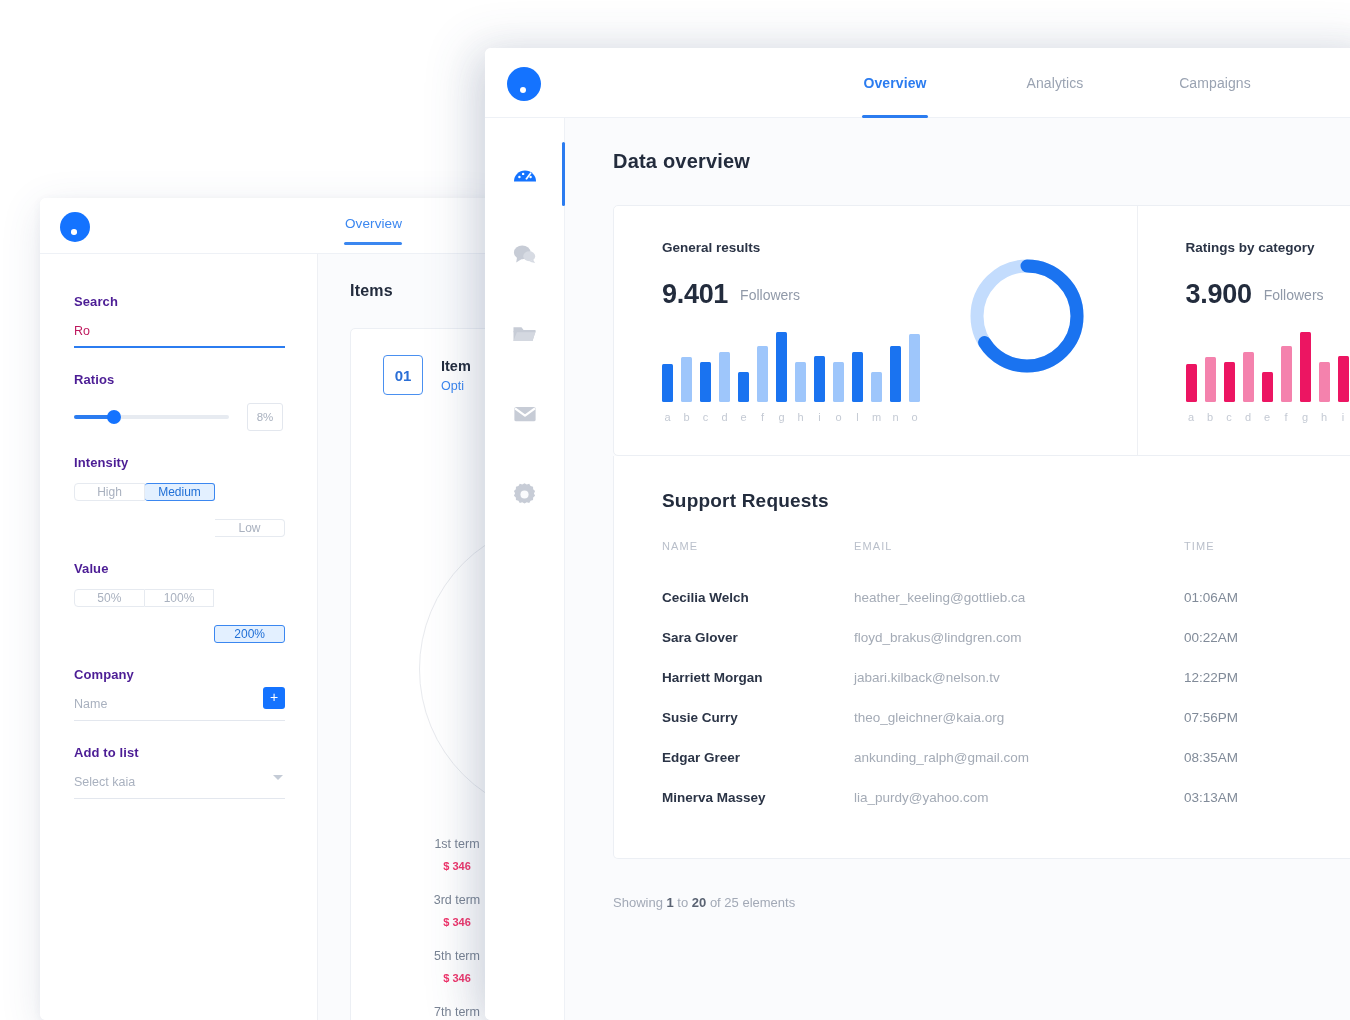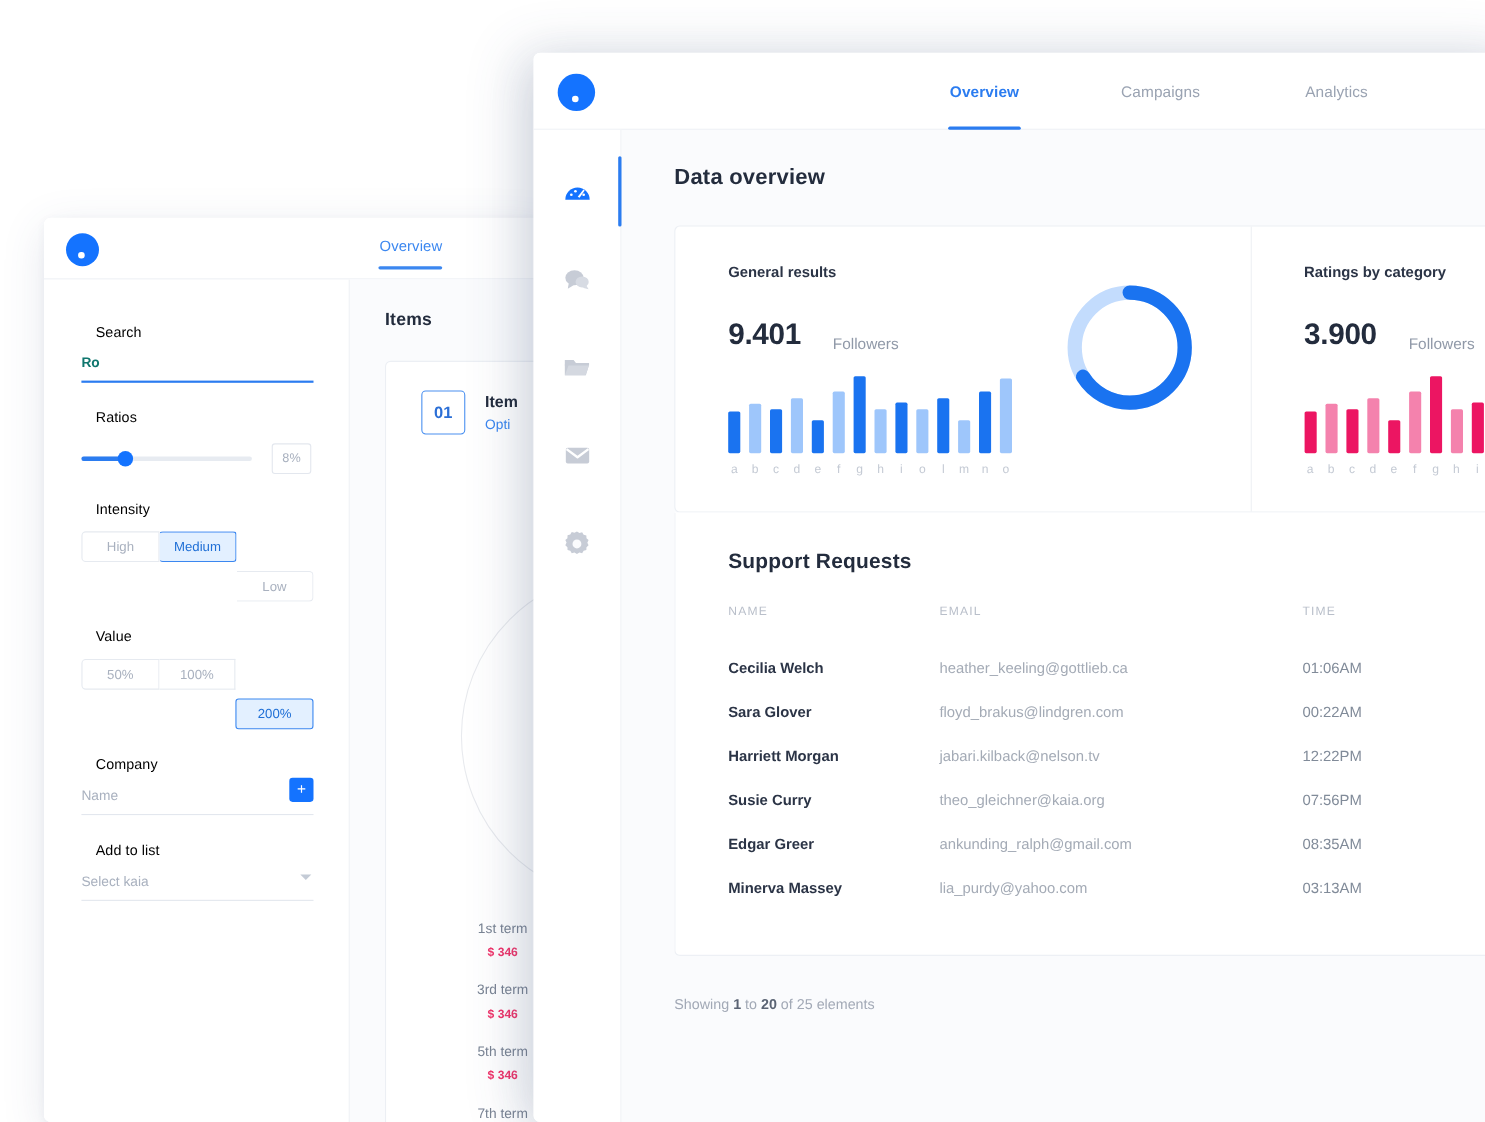--- a/index.html
+++ b/index.html
@@ -40,43 +40,43 @@
   }
   .tab-left::after{
     content:""; position:absolute; left:-1px; top:26px;
     width:58px; height:2.5px; background:#3b87f0; border-radius:2px;
   }
   .win-left .body { display:flex; height: 766px; }
   .form-pane {
     width: 278px; padding: 40px 32px 0 34px;
     background:#fff; border-right:1px solid #eef0f4;
   }
-  .f-label { font-size:13px; color:#000000; font-weight:400; letter-spacing:.1px;margin-left:13px; }
+  .f-label { font-size:13px; color:#4c1d95; font-weight:700; letter-spacing:.1px; }
   .f-group { margin-bottom: 24px; }
 
   .underline-input {
     margin-top:12px; position:relative;
     border-bottom: 2px solid #2b7cf0;
     padding-bottom: 7px;
   }
-  .underline-input .ph { font-size:12.5px; color:#0f766e;font-weight:bold; }
+  .underline-input .ph { font-size:12.5px; color:#be185d; }
 
   .slider-row { display:flex; align-items:center; margin-top:16px; }
   .slider { position:relative; width:155px; height:4px; background:#e7ebf1; border-radius:3px; }
   .slider .fill { position:absolute; left:0; top:0; height:4px; width:26%; background:#2b7cf0; border-radius:3px; }
   .slider .knob { position:absolute; left:26%; top:-5px; width:14px; height:14px; border-radius:50%; background:#1473ff; transform:translateX(-50%); }
   .slider-val {
     margin-left:18px; width:36px; height:28px; border:1px solid #e3e7ee; border-radius:3px;
     display:flex; align-items:center; justify-content:center;
     font-size:11.5px; color:#a9b1bf;
   }
 
   .seg { display:flex; margin-top:13px; border-radius:4px; }
   .seg .opt {
-    flex:1; height:28px; border:1px solid #e6eaf0;
+    flex:1; height:18px; border:1px solid #e6eaf0;
     display:flex; align-items:center; justify-content:center;
     font-size:12px; color:#a9b1bf; background:#fff;
   }
   .seg .opt:first-child { border-radius:4px 0 0 4px; }
   .seg .opt:last-child  { border-radius:0 4px 4px 0; border-left:none;margin-top:36px;}
   .seg .opt:not(:first-child):not(:last-child){ border-left:none; }
   .seg .opt.active {
     background:#e3f0ff; border:1.5px solid #3b87f0; color:#1f6fd6; font-weight:400;
     border-radius:3px; z-index:2;
   }
@@ -163,21 +163,21 @@
   .page-title { font-size:20px; font-weight:700; color:#232c3d; margin-left:48px; letter-spacing:.2px; }
 
   .cards-row {
     margin: 32px 0 0 48px; background:#fff; border:1px solid #eceff4; border-radius:5px;
     width: 760px; display:flex;
   }
   .stat-card { padding: 34px 0 32px 48px; position:relative; }
   .stat-card.a { width:525px; border-right:1px solid #eef0f4; }
   .stat-card.b { width:235px; }
   .stat-title { font-size:13.5px; font-weight:700; color:#2b3446; }
-  .stat-num { margin-top:34px; display:flex; align-items:flex-end; gap:29px; }
+  .stat-num { margin-top:24px; display:flex; align-items:center; gap:12px; }
   .stat-num .n { font-size:27px; font-weight:700; color:#232c3d; letter-spacing:-.3px; }
   .stat-num .u { font-size:14px; color:#9099a8; }
 
   .bars { margin-top:22px; display:flex; align-items:flex-end; gap:8px; height:70px; }
   .bar-col { width:11px; display:flex; flex-direction:column; justify-content:flex-end; height:70px; }
   .bar { width:11px; border-radius:1.5px; }
   .bar-labels { margin-top:9px; display:flex; gap:8px; }
   .bar-labels span { width:11px; text-align:center; font-size:11px; color:#c4cad4; }
 
   .donut { position:absolute; right:48px; top:48px; width:124px; height:124px; }
@@ -304,22 +304,22 @@
 
     </div>
   </div>
 
   <div class="win-right">
 
     <div class="r-topbar">
       <div class="r-logo"></div>
       <div class="r-tabs">
         <div class="r-tab active">Overview</div>
+        <div class="r-tab">Analytics</div>
         <div class="r-tab">Campaigns</div>
-        <div class="r-tab">Analytics</div>
       </div>
     </div>
 
     <div class="r-body">
 
       <div class="r-side">
 
         <div class="side-item active">
           <span>
             <svg width="28" height="28" viewBox="0 0 24 24">

